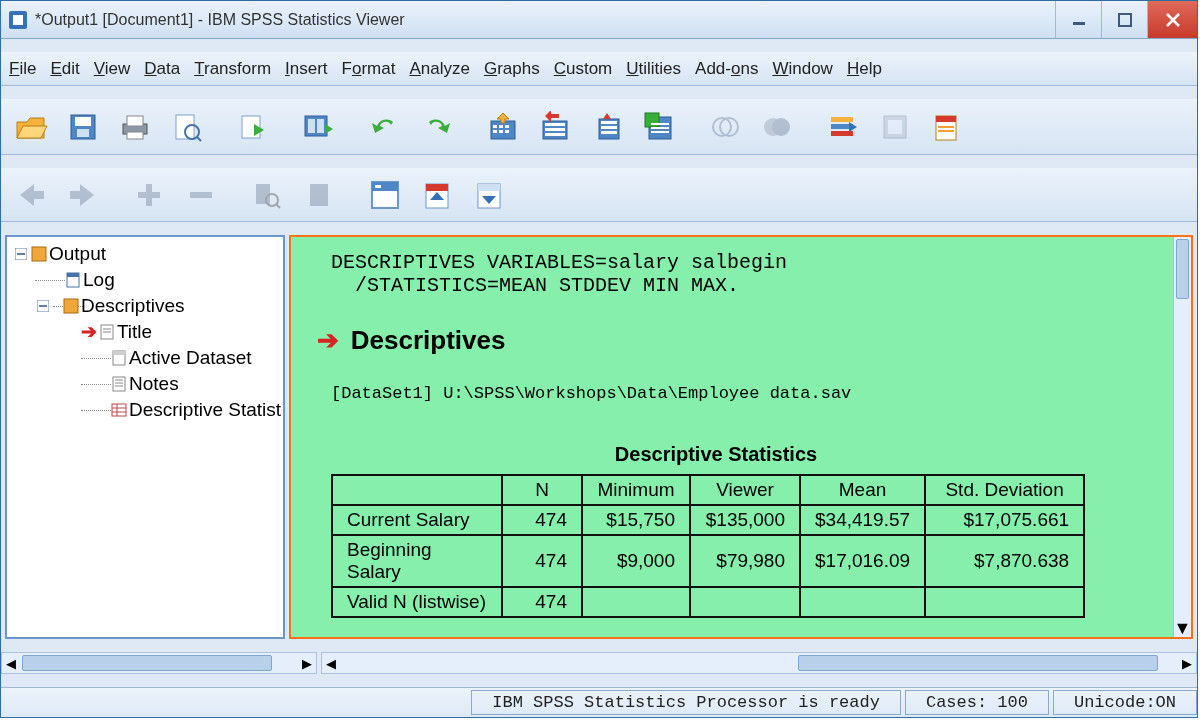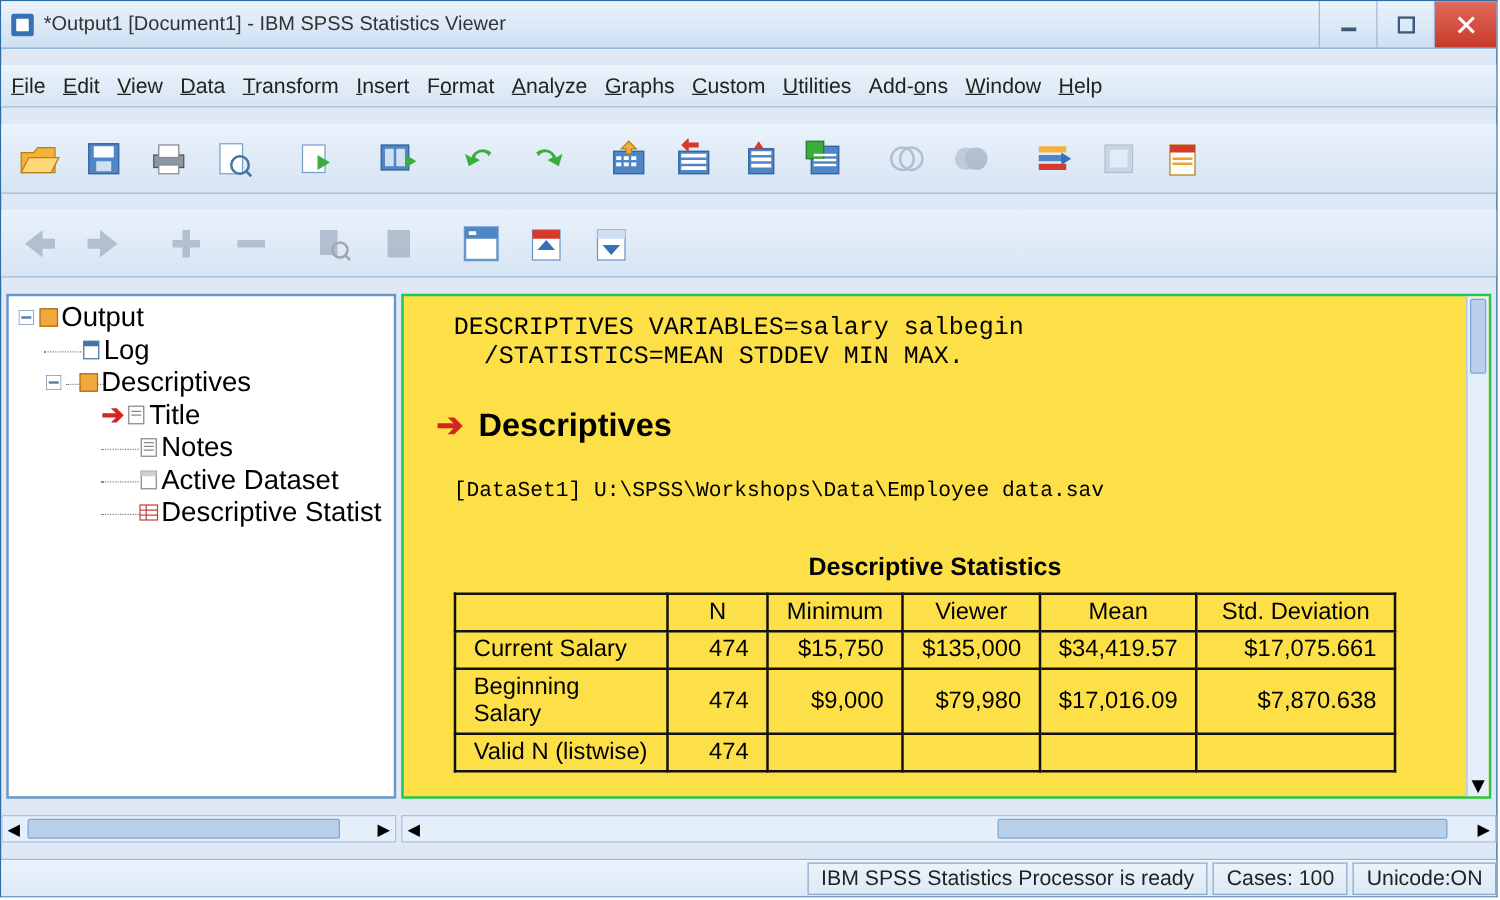--- a/index.html
+++ b/index.html
@@ -86,25 +86,25 @@
   .tbtn.disabled svg { opacity: .45; }
   .sep { width: 10px; }
   
   .body {
     flex: 1;
     display: flex;
     min-height: 0;
     padding: 0 4px 0 4px;
   }
   .outline {
-    width: 312px;
+    width: 280px;
     border: 2px solid #6a97c9;
     background: #fff;
     overflow: hidden;
-    font-size: 22px;
+    font-size: 19px;
     line-height: 26px;
     position: relative;
   }
   .tree { padding: 4px 0 0 6px; }
   .node { display:flex; align-items:center; white-space:nowrap; }
   .node .twist, .node .ticon { width:16px; height:16px; display:inline-flex; align-items:center; justify-content:center; margin-right:2px;}
   .dots::before { content:""; display:inline-block; width:30px; border-top:1px dotted #888; vertical-align:middle; margin-right:0;}
   .children { margin-left: 22px; }
   .children2 { margin-left: 46px; }
   .node .label {}
@@ -112,22 +112,22 @@
   
   .content-wrap {
     flex:1;
     display:flex;
     flex-direction:column;
     min-width:0;
     margin-left:4px;
   }
   .content {
     flex:1;
-    border: 2px solid #22c55e;
-    background:#fde047;
+    border: 2px solid #f97316;
+    background:#86efac;
     position:relative;
     overflow:hidden;
     font-size:18px;
   }
   .content-inner {
     padding: 8px 20px 8px 40px;
   }
   .syntax {
     font-family: "Courier New", monospace;
     font-size: 20px;
@@ -187,21 +187,21 @@
   .hscroll.right .thumb { position:absolute; top:2px; bottom:2px; right:20px; width:360px; background:#b9d0ea; border:1px solid #7fa6cf; border-radius:2px;}
   
   .statusbar {
     height: 30px;
     border-top: 1px solid #9fb9d6;
     background: linear-gradient(#ecf3fb,#dce9f6);
     display:flex; align-items:center;
     font-size: 17px;
     color:#222;
   }
-  .status-cell { border:1px solid #8aa9cb; padding:2px 10px; margin-left:4px;}
+  .status-cell { border:1px solid #8aa9cb; padding:2px 20px; margin-left:4px;font-family:Liberation Mono, monospace;}
   .status-spacer { flex:1; }
 </style>
 </head>
 <body>
 
 <div class="window">
 
   <div class="titlebar">
     <span class="appicon">
       <svg width="22" height="22">
@@ -503,36 +503,36 @@
                     <line x1="4" y1="8" x2="12" y2="8" stroke="#888"></line>
                   </svg>
                 </span>
               <span class="label">Title</span>
             </div>
             <div class="node">
               <span class="dots"></span>
               <span class="ticon">
                   <svg width="16" height="16">
                     <rect x="2" y="1" width="12" height="14" fill="#fff" stroke="#888"></rect>
+                    <rect x="2" y="1" width="12" height="4" fill="#cfcfcf"></rect>
+                  </svg>
+                </span>
+              <span class="label">Active Dataset</span>
+            </div>
+            <div class="node">
+              <span class="dots"></span>
+              <span class="ticon">
+                  <svg width="16" height="16">
+                    <rect x="2" y="1" width="12" height="14" fill="#fff" stroke="#888"></rect>
                     <line x1="4" y1="4" x2="12" y2="4" stroke="#888"></line>
                     <line x1="4" y1="7" x2="12" y2="7" stroke="#888"></line>
                     <line x1="4" y1="10" x2="12" y2="10" stroke="#888"></line>
                   </svg>
                 </span>
               <span class="label">Notes</span>
-            </div>
-            <div class="node">
-              <span class="dots"></span>
-              <span class="ticon">
-                  <svg width="16" height="16">
-                    <rect x="2" y="1" width="12" height="14" fill="#fff" stroke="#888"></rect>
-                    <rect x="2" y="1" width="12" height="4" fill="#cfcfcf"></rect>
-                  </svg>
-                </span>
-              <span class="label">Active Dataset</span>
             </div>
             <div class="node">
               <span class="dots"></span>
               <span class="ticon">
                   <svg width="16" height="16">
                     <rect x="1" y="2" width="14" height="12" fill="#fff" stroke="#c04545"></rect>
                     <line x1="1" y1="6" x2="15" y2="6" stroke="#c04545"></line>
                     <line x1="1" y1="10" x2="15" y2="10" stroke="#c04545"></line>
                     <line x1="6" y1="2" x2="6" y2="14" stroke="#c04545"></line>
                   </svg>

